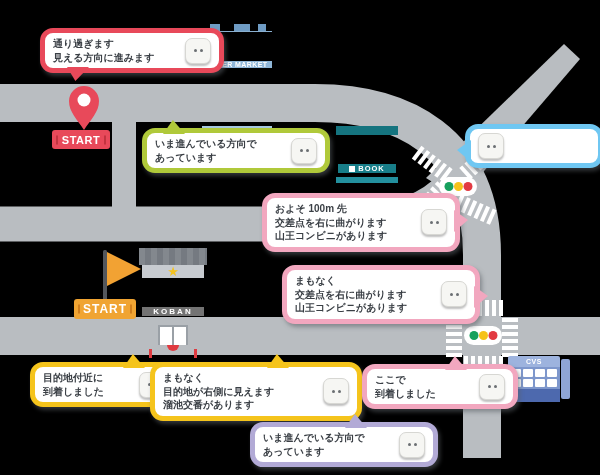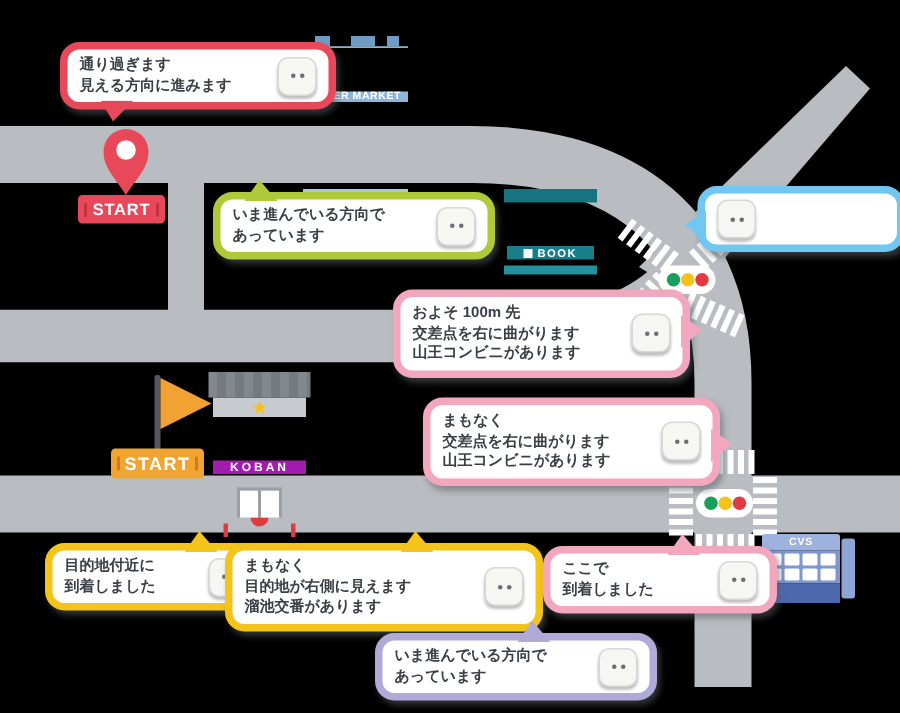--- a/index.html
+++ b/index.html
@@ -58,21 +58,21 @@
   .bk-door{position:absolute;left:6px;top:2px;width:16px;height:22px;background:#fff;border:1px solid #1b8791;}
   .bk-shelf{position:absolute;right:4px;top:3px;width:26px;}
   .bk-shelf b{display:block;height:4px;background:#fff;margin-bottom:2px;opacity:.95;}
   .bk-base{position:absolute;left:-2px;right:-2px;bottom:0;height:6px;background:#23909e;}
 
   #koban{left:142px;top:248px;width:62px;height:70px;}
   .kb-roof{position:absolute;left:-3px;right:-3px;top:0;height:17px;
            background:repeating-linear-gradient(90deg,#83888e 0 6px,#757a81 6px 12px);}
   .kb-star{margin-top:17px;height:15px;background:#c7cbd0;display:flex;align-items:center;justify-content:center;
            color:#f3c21e;font-size:13px;line-height:13px;}
-  .kb-sign{height:14px;background:#a21caf;font-size:8px;letter-spacing:2px;}
+  .kb-sign{height:14px;background:#737373;font-size:8px;letter-spacing:2px;}
   .kb-body{flex:1;background:#c7cbd0;position:relative;}
   .kb-arc{position:absolute;left:50%;top:0;transform:translateX(-50%);width:12px;height:6px;
           background:#df3a40;border-radius:0 0 6px 6px;}
   .kb-door{position:absolute;left:50%;bottom:0;transform:translateX(-50%);width:26px;height:18px;
            background:linear-gradient(90deg,#fff 0 46%,#9aa0a6 46% 54%,#fff 54%);border:2px solid #9aa0a6;border-bottom:0;}
   .kb-light{position:absolute;top:4px;width:3px;height:9px;background:#df3a40;}
   .kb-light.l{left:7px;} .kb-light.r{right:7px;}
 
   #cvs{left:508px;top:356px;width:62px;height:46px;}
   .cvs-main{position:absolute;left:0;top:0;width:52px;height:46px;display:flex;flex-direction:column;}

